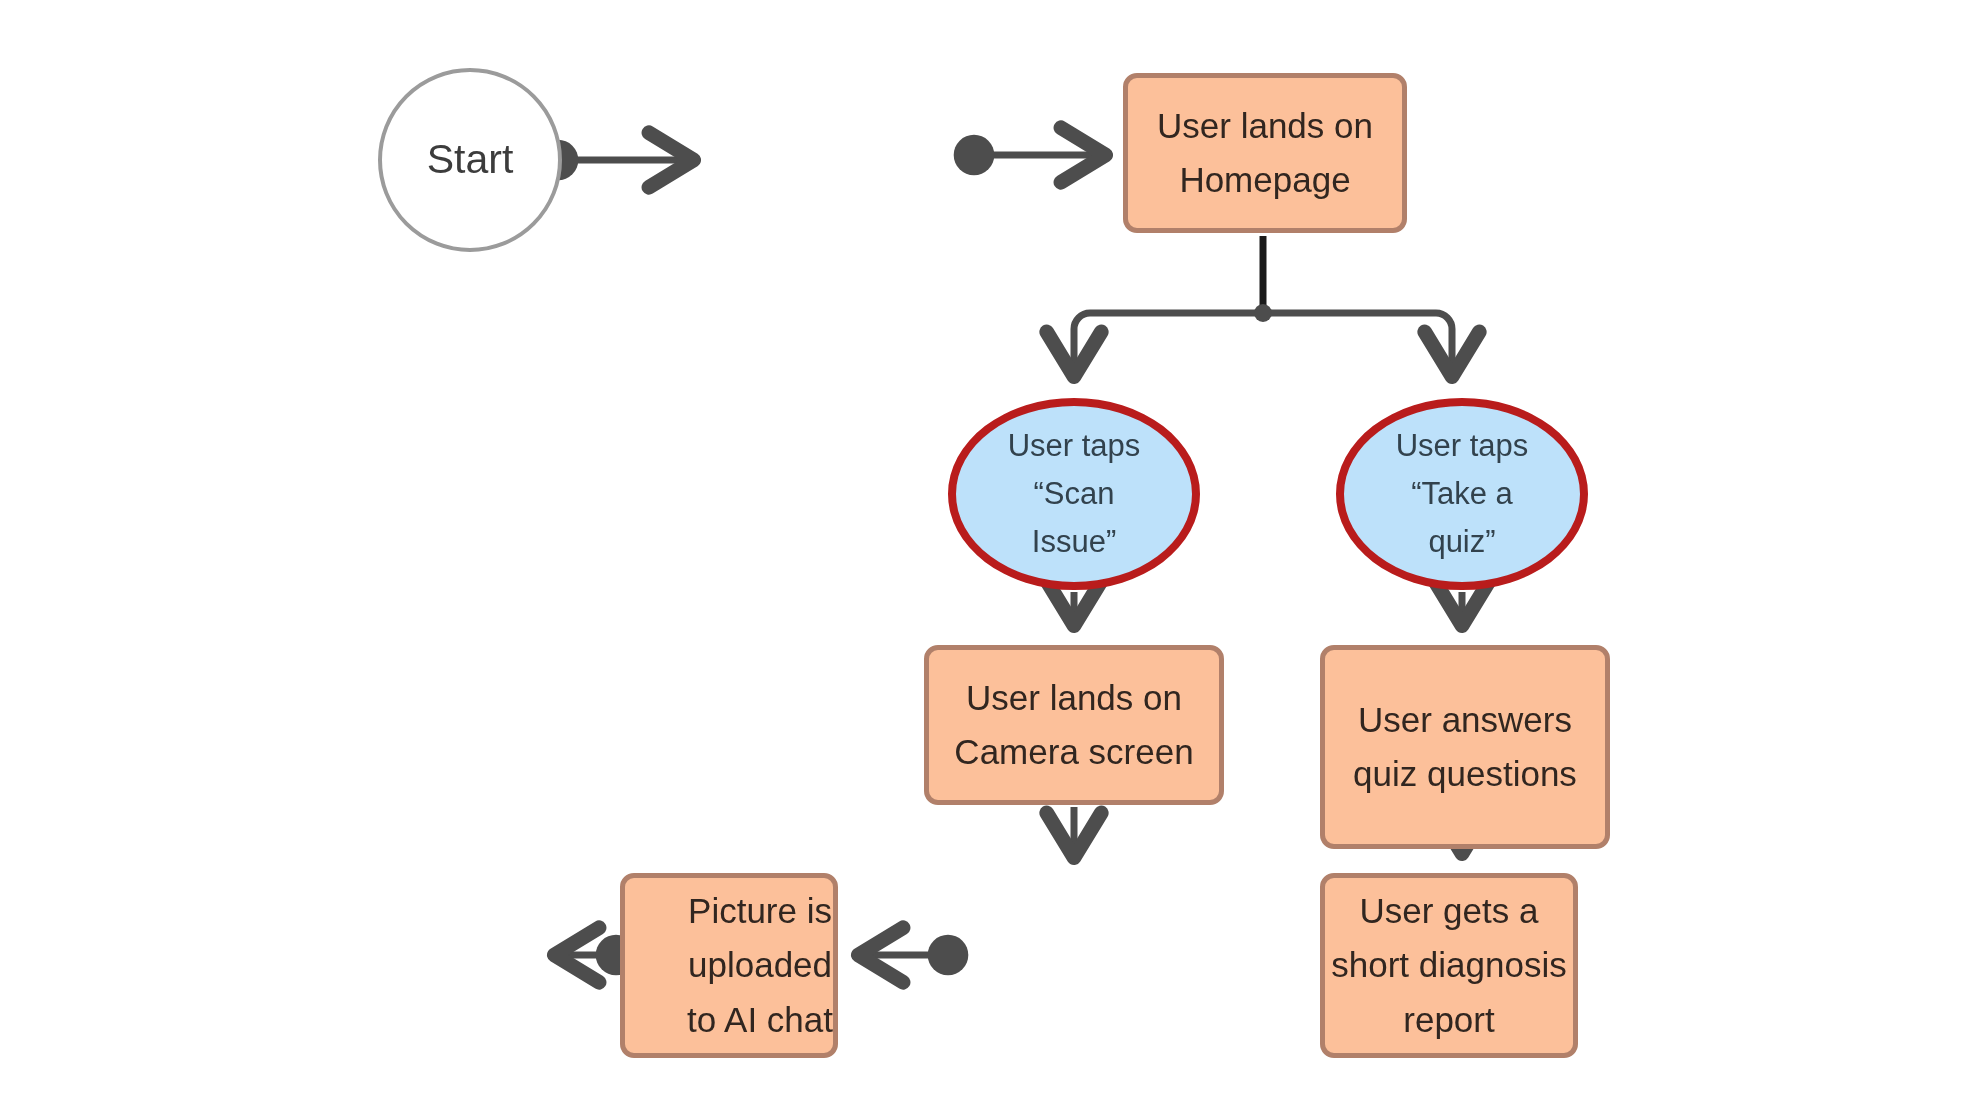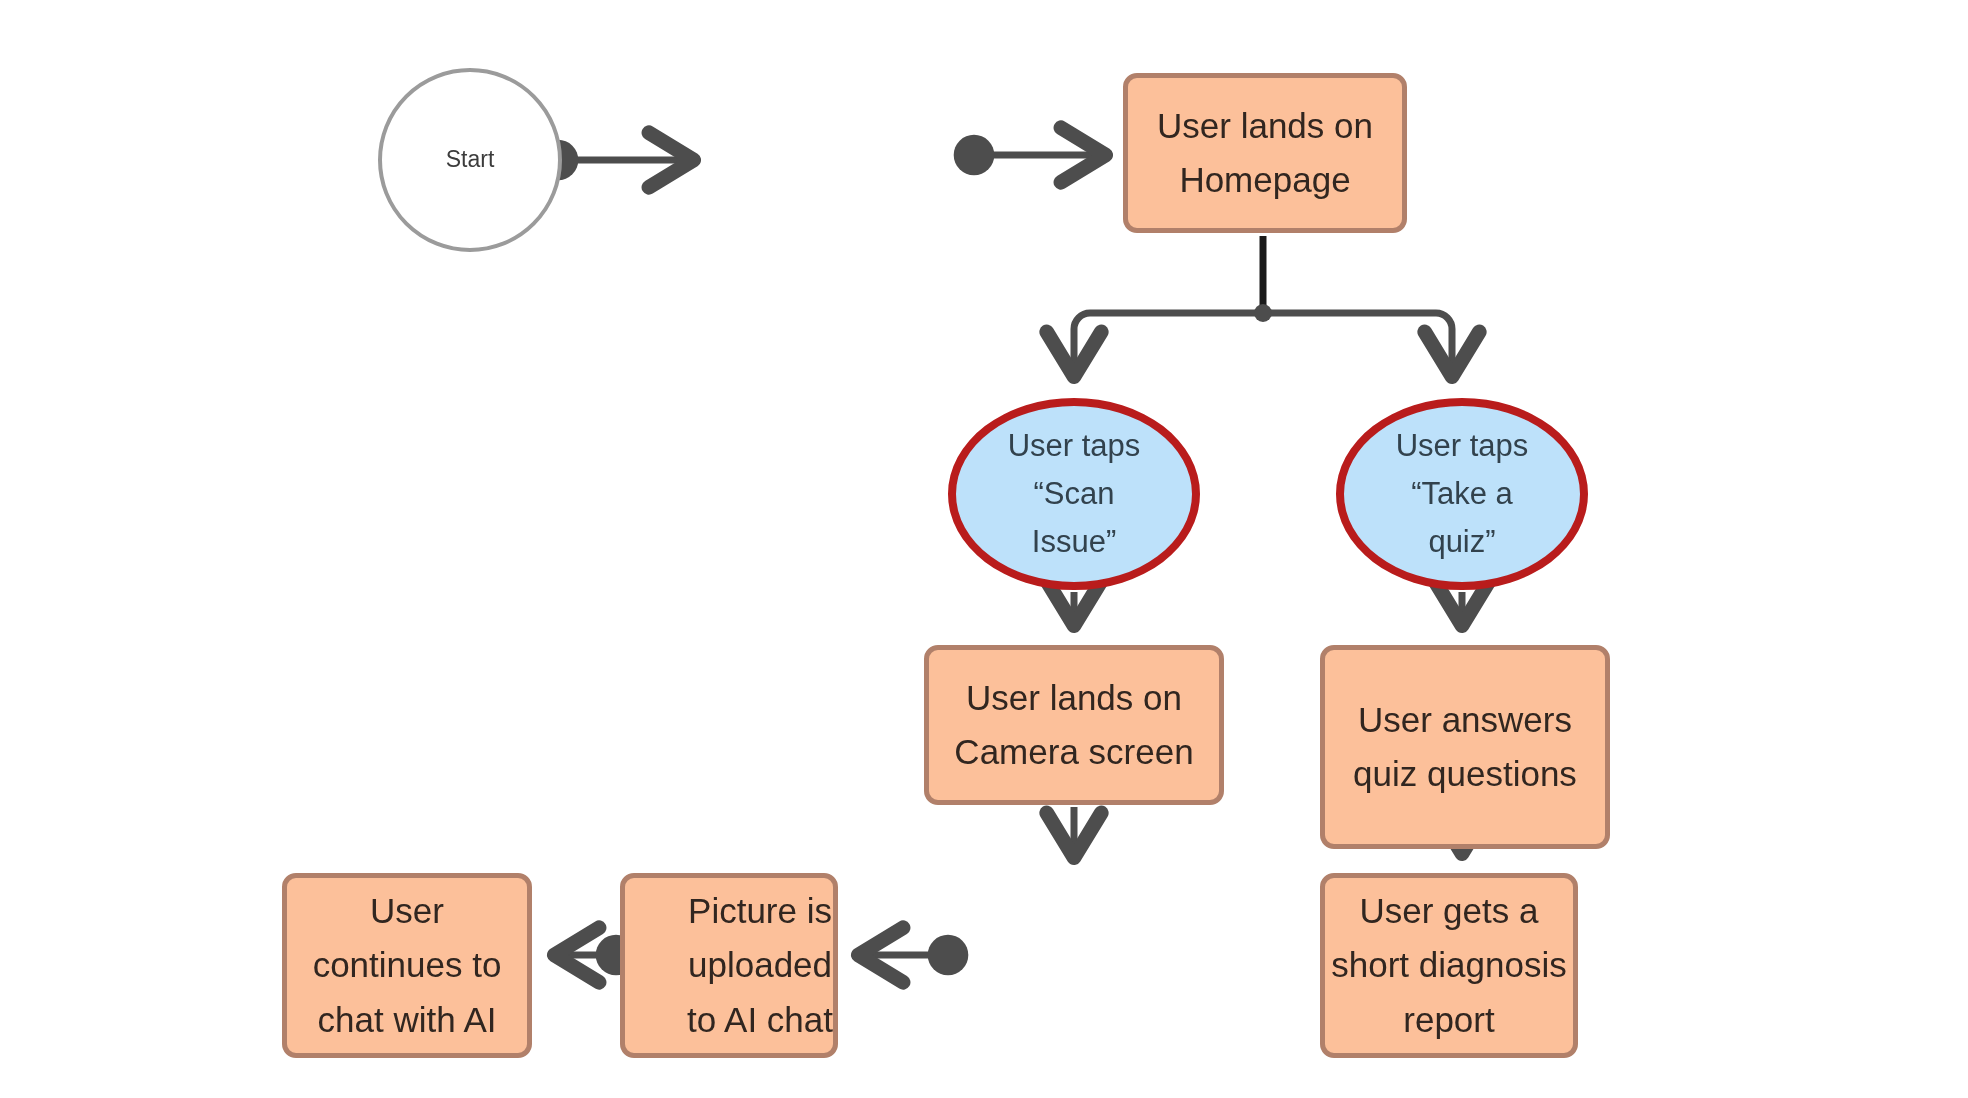--- a/index.html
+++ b/index.html
@@ -39,21 +39,21 @@
   .node .label {
     display: block;
     white-space: pre-line;
   }
   
   .node-terminal {
     background: #ffffff;
     border: 4px solid #9b9b9b;
     border-radius: 50%;
     color: #3c3c3c;
-    font-size: 23px;
+    font-size: 41px;
   }
   
   .node-process {
     background: #fcc09a;
     border: 5px solid #b1806a;
     border-radius: 14px;
     font-size: 35px;
     color: #312620;
   }
   
@@ -139,25 +139,20 @@
 quiz questions</span>
   </div>
 
 
   <div class="node node-process" style="left:620px; top:873px; width:218px; height:185px;justify-content:flex-end;">
     <span class="label">Picture is
 uploaded
 to AI chat</span>
   </div>
 
-  <div class="node node-process" style="left:282px; top:873px; width:250px; height:185px;">
-    <span class="label">User
-continues to
-chat with AI</span>
-  </div>
 
   <div class="node node-process" style="left:1320px; top:873px; width:258px; height:185px;">
     <span class="label">User gets a
 short diagnosis
 report</span>
   </div>
 
 </div>
 
 </body></html>

